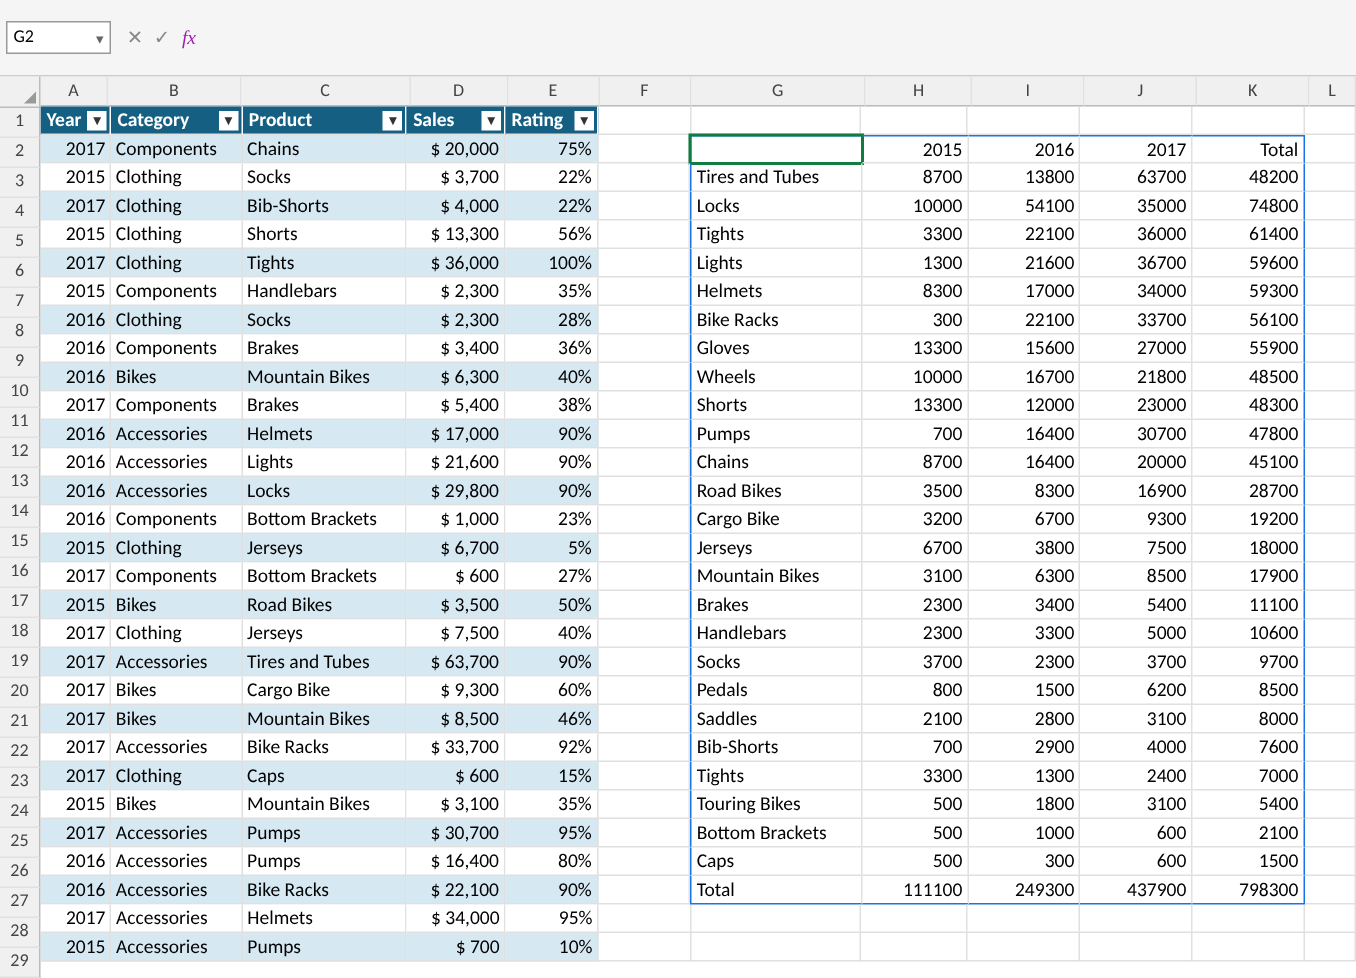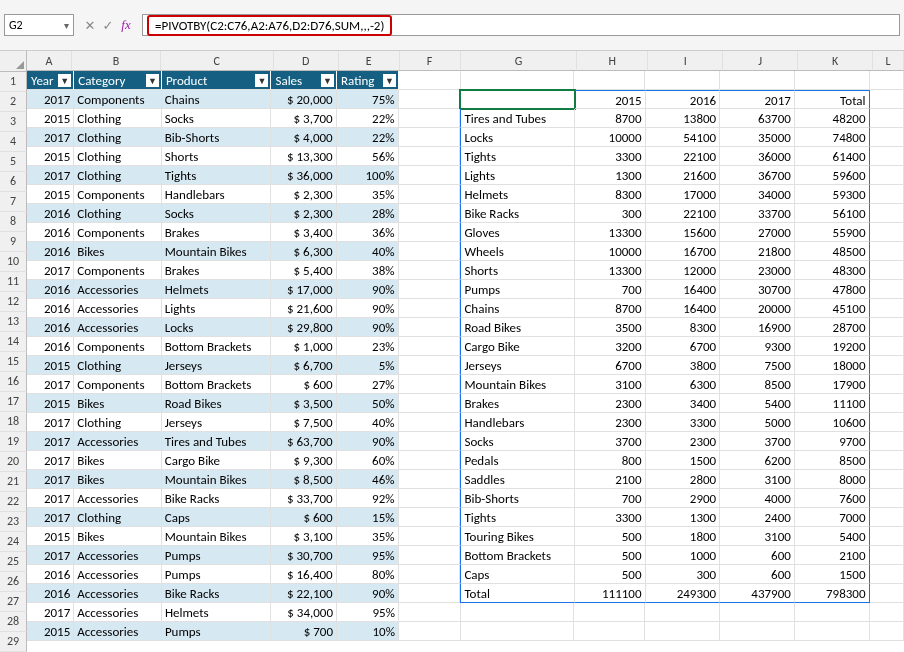--- a/index.html
+++ b/index.html
@@ -109,21 +109,21 @@
     white-space: nowrap;
     overflow: hidden;
     font-size: 13px;
     text-overflow: clip;
   }
   .num { text-align: right; }
   
   .thdr {
     background: #156082;
     color: #fff;
-    font-weight: normal;
+    font-weight: bold;
     border-right: 1px solid #fff;
     display: flex;
     align-items: center;
     justify-content: space-between;
     padding: 0 2px 0 4px;
   }
   .thdr .drop {
     width: 13px; height: 13px;
     background: #fff;
     color: #333;
@@ -162,23 +162,20 @@
 
 <div class="topbar">
   <div class="namebox">
     <span>G2</span>
     <span class="chev">▾</span>
   </div>
   <div class="fxicons">
     <span>✕</span>
     <span>✓</span>
     <span class="fxlabel">fx</span>
-  </div>
-  <div class="formula-wrap">
-    <span class="formula-highlight">=PIVOTBY(C2:C76,A2:A76,D2:D76,SUM,,,-2)</span>
   </div>
 </div>
 
 <div class="sheet">
   <div class="rowhdrs" id="rowhdrs">
     <div class="corner"></div>
   <div class="rowhdr">1</div>
       <div class="rowhdr">2</div>
       <div class="rowhdr">3</div>
       <div class="rowhdr">4</div>

